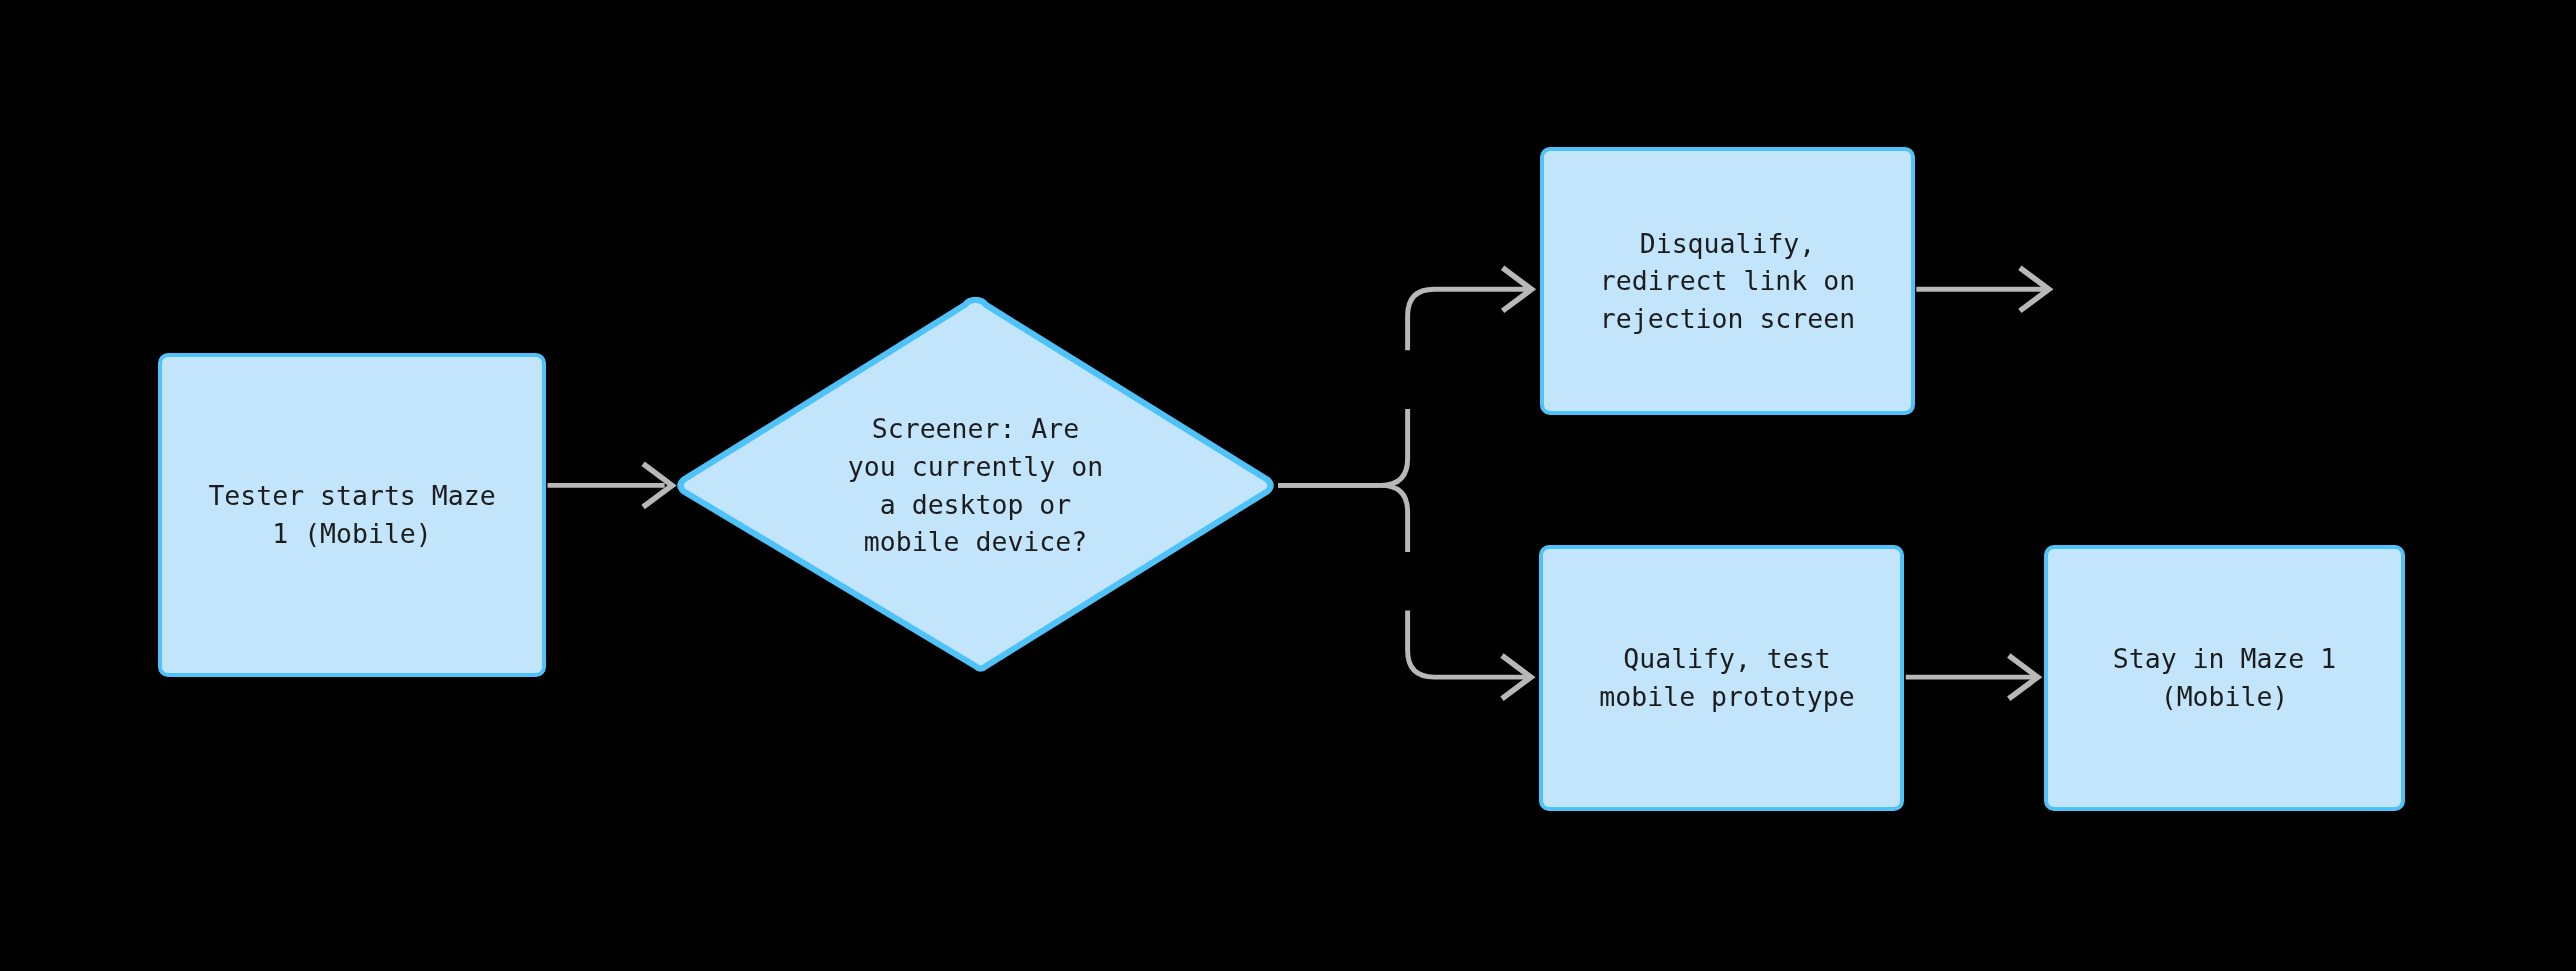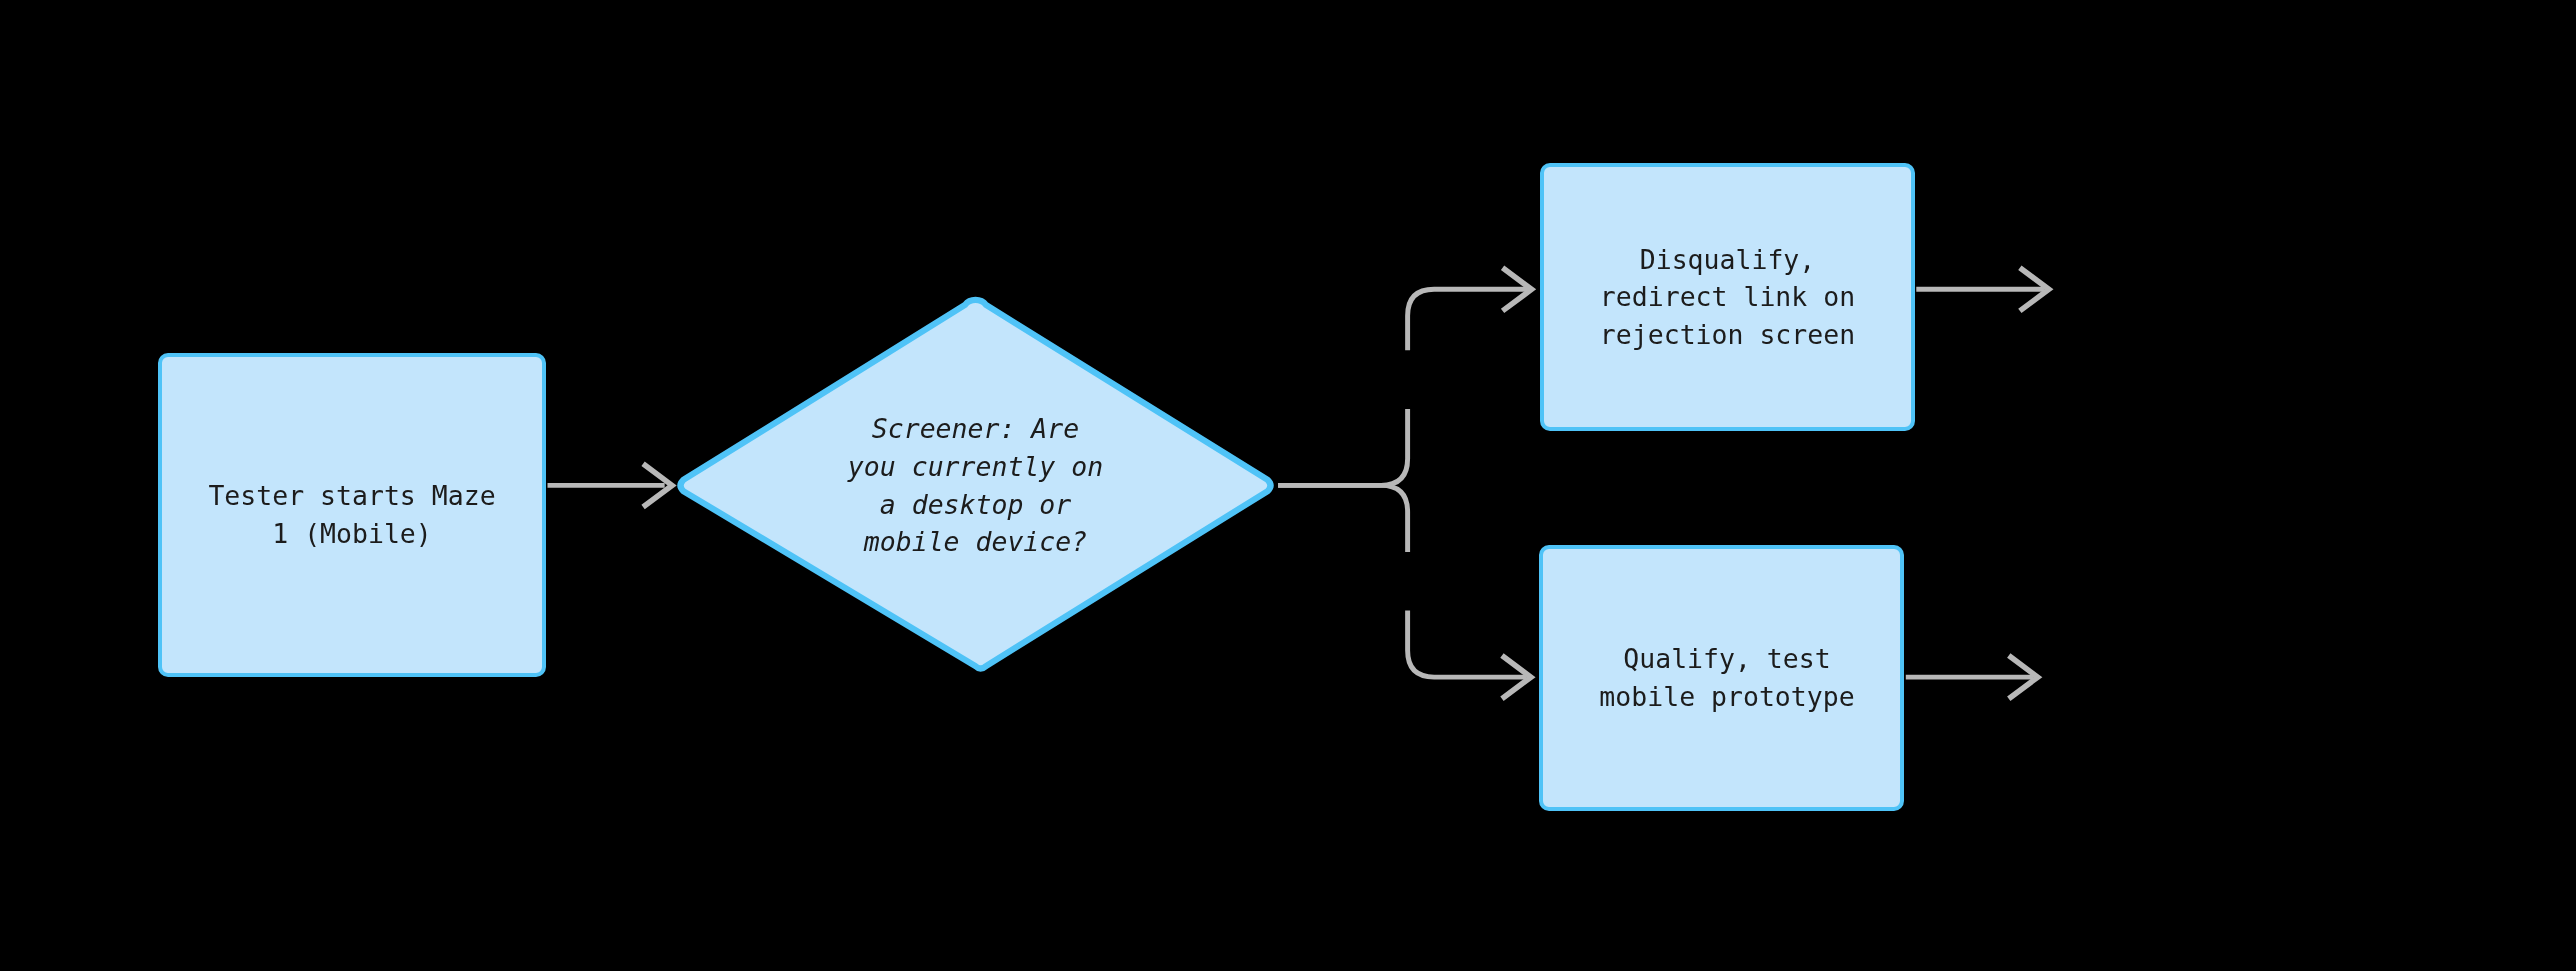--- a/index.html
+++ b/index.html
@@ -43,21 +43,20 @@
     color: #1C1C1C;
     font-family: "DejaVu Sans Mono", "Liberation Mono", monospace;
     font-size: 26.5px;
     line-height: 1.42;
     letter-spacing: 0px;
     white-space: pre-line;
     font-weight: 400;
   }
   .diamond-wrap {
     position: absolute;
-    font-style: italic;
   }
   .diamond-svg {
     position: absolute;
     left: 0;
     top: 0;
   }
   .diamond-label {
     position: absolute;
     left: 0;
     top: 0;
@@ -123,27 +122,31 @@
                Q 478 8 489 8 Z" fill="#C3E5FC" stroke="#4FC3F7" stroke-width="10" stroke-linejoin="round"></path>
     </svg>
     <div class="diamond-label">
       <span class="node-label">Screener: Are
 you currently on
 a desktop or
 mobile device?</span>
     </div>
   </div>
 
-  <div class="node node-rect" style="left:1540px; top:163px; width:375px; height:268px;">
+  <div class="node node-rect" style="left:1540px; top:147px; width:375px; height:268px;">
     <span class="node-label">Disqualify,
 redirect link on
 rejection screen</span>
   </div>
 
 
   <div class="node node-rect" style="left:1539px; top:545px; width:365px; height:266px;padding-left:11px;">
     <span class="node-label">Qualify, test
 mobile prototype</span>
   </div>
 
+  <div class="node node-rect" style="left:2044px; top:545px; width:361px; height:266px;">
+    <span class="node-label">Stay in Maze 1
+(Mobile)</span>
+  </div>
 
 </div>
 
 
 </body></html>

